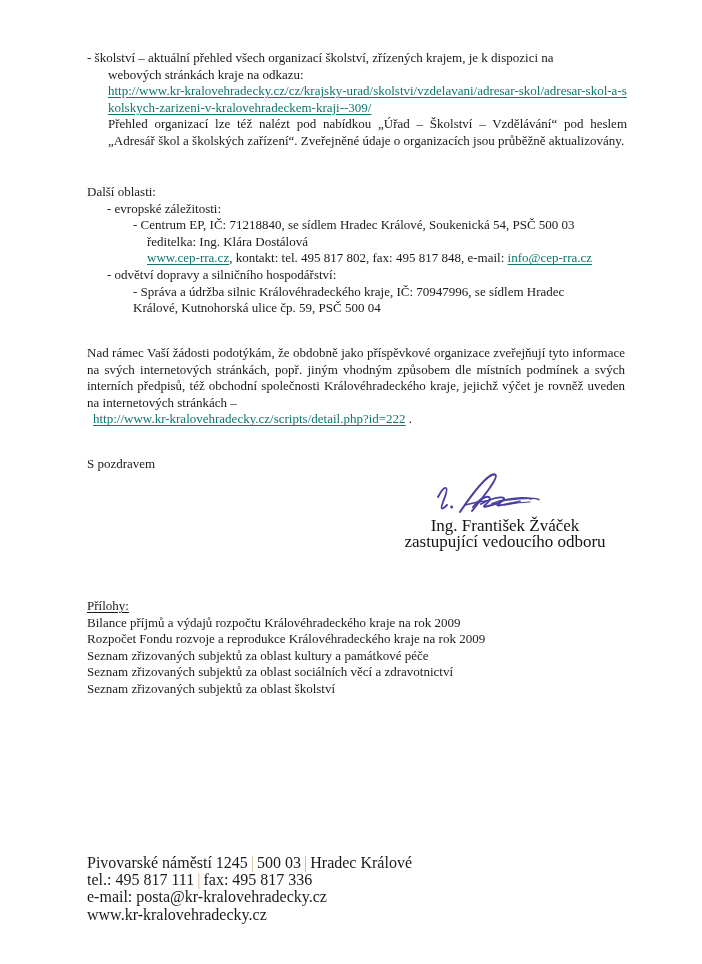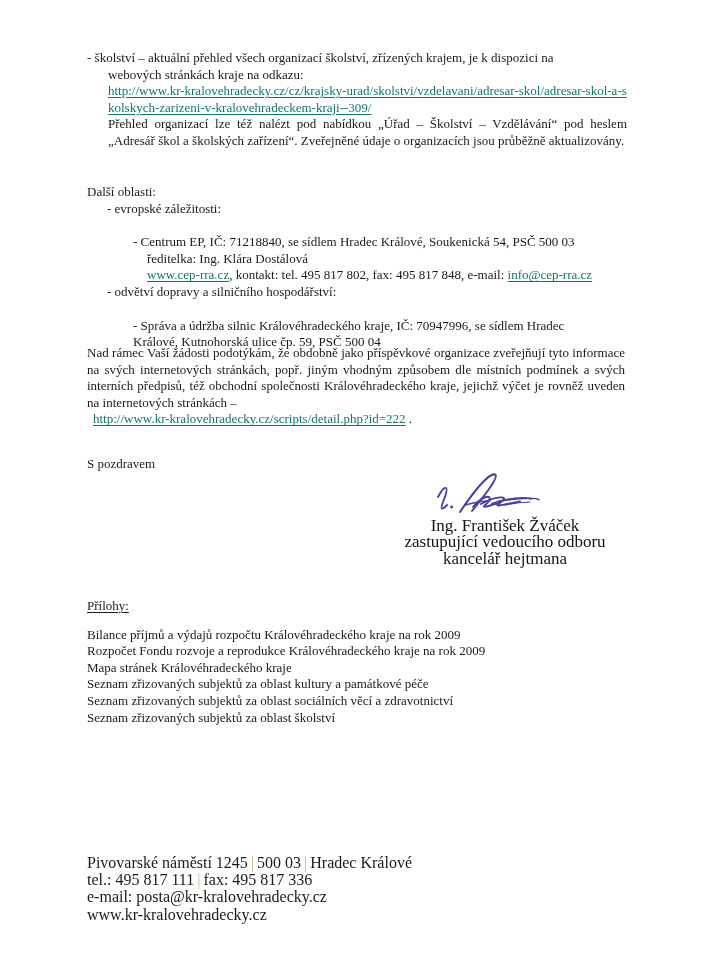--- a/index.html
+++ b/index.html
@@ -43,21 +43,21 @@
   
   #s1 { left: 87px; top: 50px; width: 540px; }
   #s1 .lead { display: block; text-indent: 0; padding-left: 0; }
   #s1 .ind { display: block; padding-left: 21px; }
   #s1 .ind.just { text-align: justify; }
 
   
   #s2 { left: 87px; top: 184px; width: 545px; }
   #s2 .l0 { display: block; }
   #s2 .l1 { display: block; padding-left: 20px; }
-  #s2 .l2 { display: block; padding-left: 46px; margin-top: 17px; }
+  #s2 .l2 { display: block; padding-left: 46px; }
   #s2 .l2b { display: block; padding-left: 60px; }
 
   
   #s3 { left: 87px; top: 345px; width: 538px; }
   #s3 p { margin: 0; text-align: justify; text-justify: inter-word; }
   #s3 .urlline { display: block; padding-left: 6px; text-align: left; }
 
   
   #closing { left: 87px; top: 456px; }
 
@@ -86,21 +86,21 @@
     font-size: 17px;
     line-height: 16.4px;
   }
 
   
   #attach { left: 87px; top: 598px; width: 500px; }
   #attach .hdr {
     display: inline-block;
     text-decoration: underline;
     text-underline-offset: 1.6px;
-    margin-bottom: 12px;
+    margin-bottom: 0;
   }
   #attach ul { list-style: none; margin: 0; padding: 0; }
   #attach li { white-space: nowrap; }
 
   
   #footer {
     position: absolute;
     left: 87px;
     top: 854px;
     font-family: "Liberation Serif", "DejaVu Serif", serif;
@@ -154,32 +154,30 @@
         <path d="M41 35 C45 30, 50 26, 54 25 C57 24.2, 58.5 25.6, 57.5 28 C56.6 30.2, 54 32.4, 52.5 33.6 C51.6 34.3, 51.8 35, 53 34.8 C56 34.3, 62 32.4, 68 30.6" stroke-width="1.9"></path>
         <path d="M49 32 C55 28.5, 62 26, 68 25.4 C72 25, 73 26.4, 71 28.4 C69.4 30, 66.6 31.4, 65.6 32.4 C65 33, 65.3 33.6, 66.4 33.5 C71 33, 80 31, 88 29.4" stroke-width="1.9"></path>
         <path d="M60 31.5 C68 28.6, 78 26.6, 86 26 C92 25.5, 96 26, 99 27" stroke-width="1.6"></path>
         <path d="M66 29.6 C76 27.6, 88 26.2, 98 26.2 C103 26.2, 106 26.8, 107 27.6" stroke-width="1.5"></path>
         <path d="M72 33 C80 31.6, 90 30.4, 98 30" stroke-width="1.2"></path>
       </g>
     </svg>
     <div id="sig-names">
       <div>Ing. František Žváček</div>
       <div>zastupující vedoucího odboru</div>
-      <div>kancelář hejtmana</div>
     </div>
   </div>
 
   <div class="blk" id="attach">
     <div>
       <span class="hdr">Přílohy:</span>
     </div>
     <ul>
       <li>Bilance příjmů a výdajů rozpočtu Královéhradeckého kraje na rok 2009</li>
       <li>Rozpočet Fondu rozvoje a reprodukce Královéhradeckého kraje na rok 2009</li>
-      <li>Mapa stránek Královéhradeckého kraje</li>
       <li>Seznam zřizovaných subjektů za oblast kultury a památkové péče</li>
       <li>Seznam zřizovaných subjektů za oblast sociálních věcí a zdravotnictví</li>
       <li>Seznam zřizovaných subjektů za oblast školství</li>
     </ul>
   </div>
 
   <div id="footer">
     <div class="line">
       <span>Pivovarské náměstí 1245</span><span class="sep">|</span><span>500 03</span><span class="sep">|</span><span>Hradec Králové</span>
     </div>

